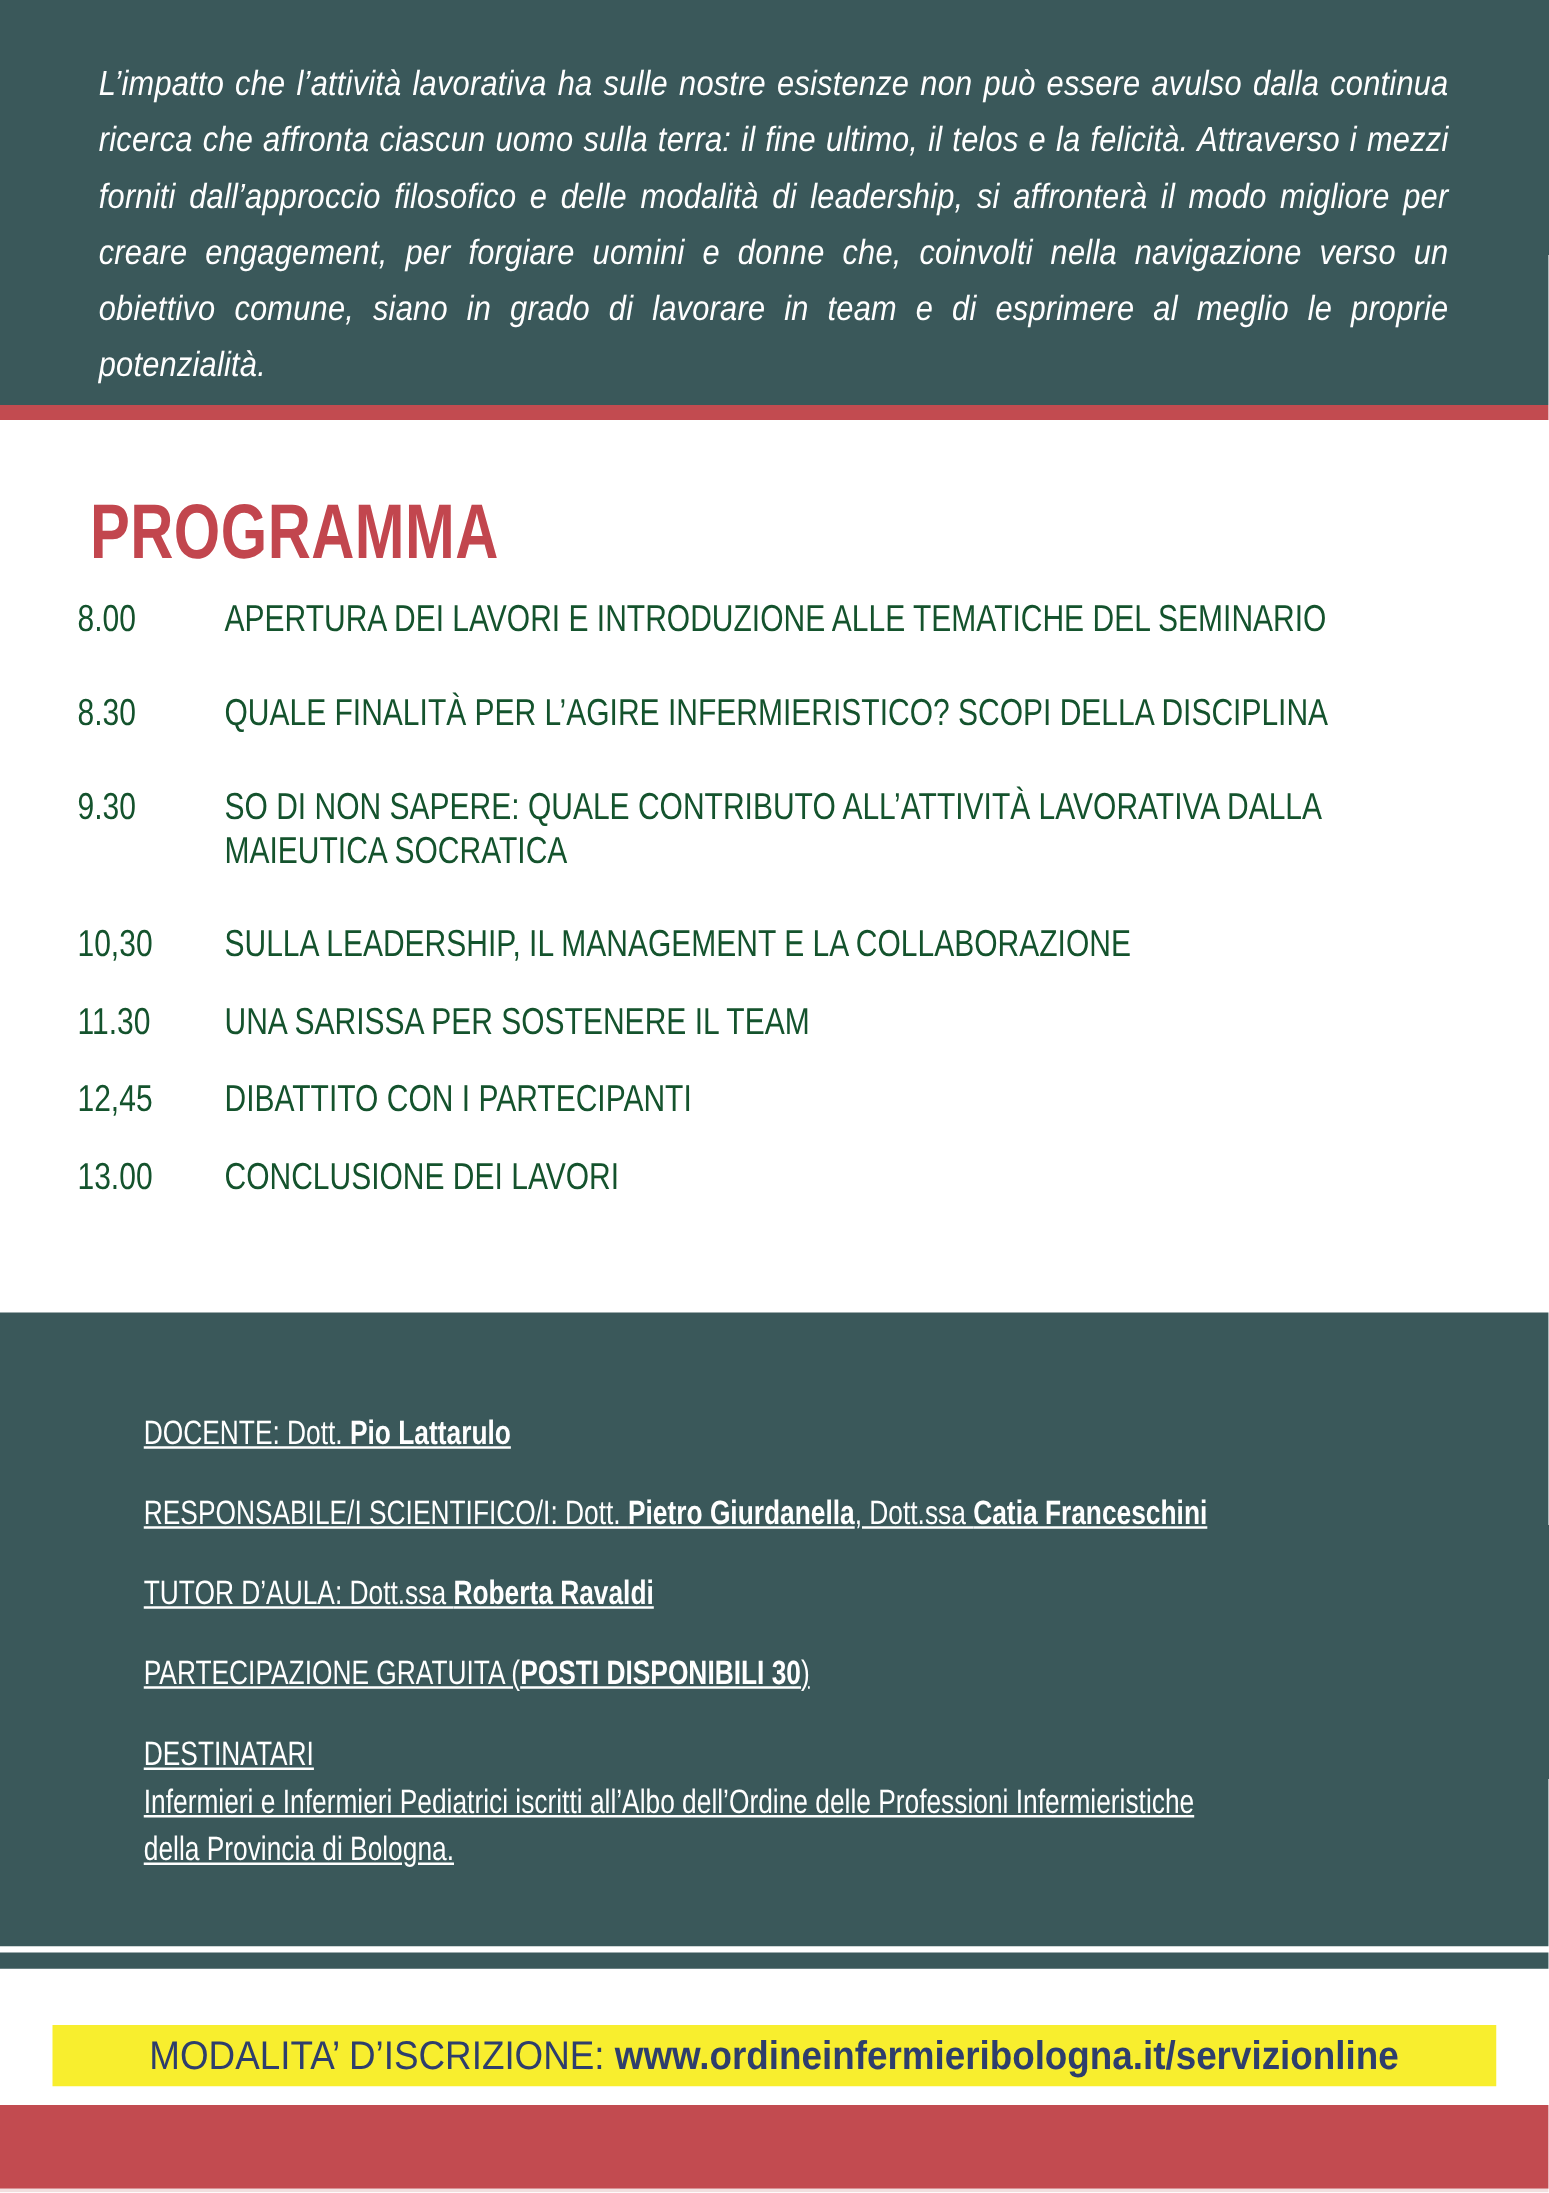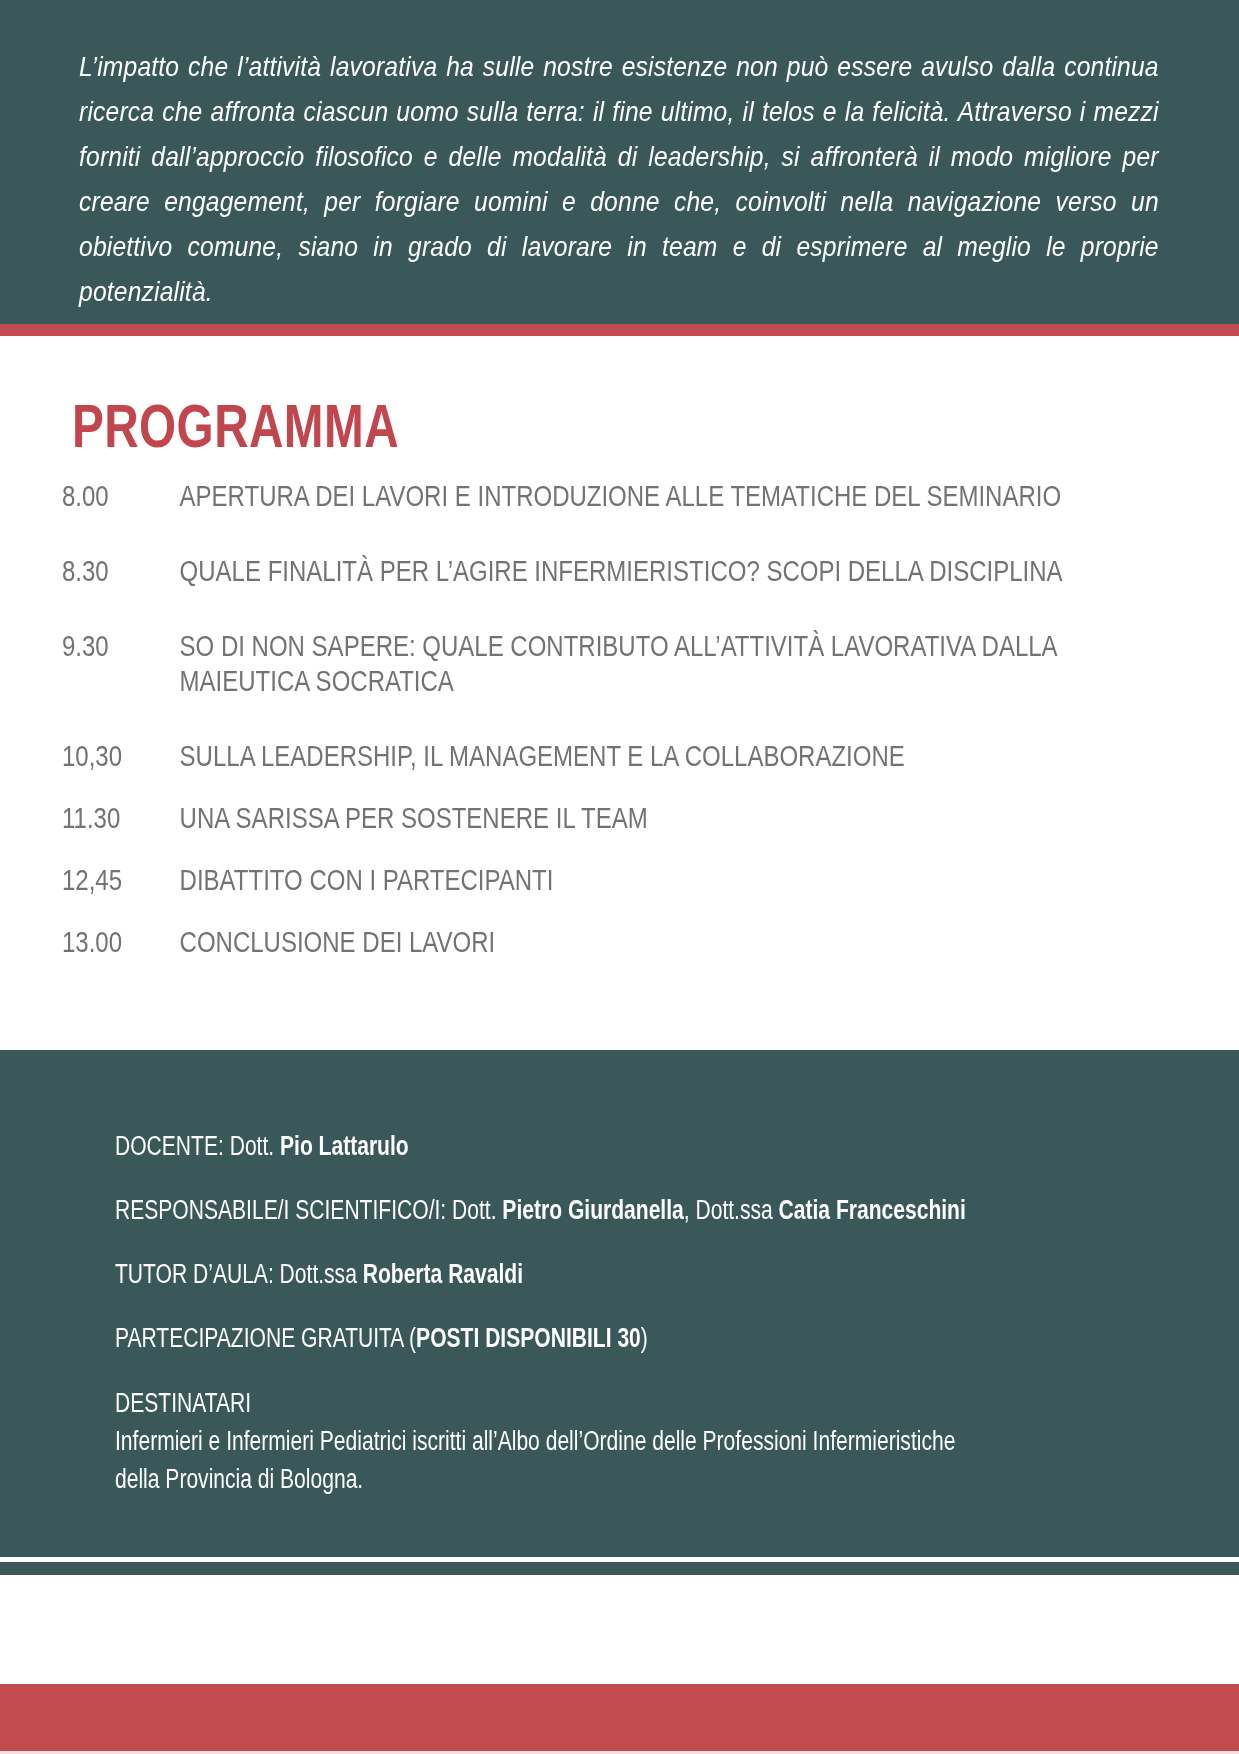--- a/index.html
+++ b/index.html
@@ -55,21 +55,21 @@
     transform-origin: 0 0;
     white-space: nowrap;
     letter-spacing: 0.5px;
   }
 
   
   .schedule {
     position: absolute;
     left: 62px; top: 478px;
     width: 1110px;
-    color: #737373;
+    color: #14532d;
   }
   .schedule-inner {
     transform: scaleX(0.80);
     transform-origin: 0 0;
     width: 1372px;
   }
   .schedule-row { display: flex; font-size: 30px; line-height: 35px; }
   .schedule-row .time { flex: none; width: 147px; }
   .schedule-row .topic { white-space: pre-line; }
   .mb40 { margin-bottom: 40px; }
@@ -80,20 +80,21 @@
     position: absolute;
     left: 0; top: 1050px;
     width: 1239px; height: 507px;
     background: #3a585a;
     color: #ffffff;
   }
   .details-inner {
     position: absolute;
     left: 115px; top: 78px;
     width: 1060px;
+    text-decoration: underline;
   }
   .details-condense {
     transform: scaleX(0.78);
     transform-origin: 0 0;
     width: 1340px;
   }
   .detail-line { font-size: 27px; line-height: 36px; margin-bottom: 28px; }
   .detail-line .b { font-weight: bold; }
   .destinatari { font-size: 27px; line-height: 38px; white-space: pre-line; }
 
@@ -210,17 +211,22 @@
         <div class="destinatari">DESTINATARI
 Infermieri e Infermieri Pediatrici iscritti all’Albo dell’Ordine delle Professioni Infermieristiche
 della Provincia di Bologna.</div>
 
       </div>
     </div>
   </div>
 
   <div class="teal-separator"></div>
 
+  <div class="registration-bar">
+    <div class="registration-text">
+      <span>MODALITA’ D’ISCRIZIONE: </span><span class="url">www.ordineinfermieribologna.it/servizionline</span>
+    </div>
+  </div>
 
   <div class="footer-red"></div>
   <div class="footer-edge"></div>
 
 </div>
 
 </body></html>

